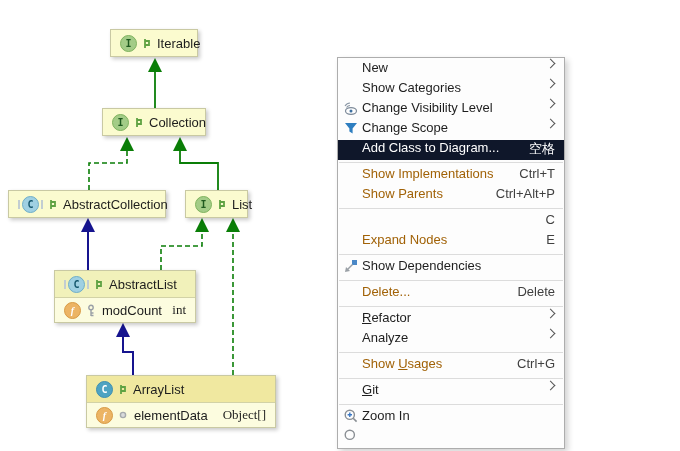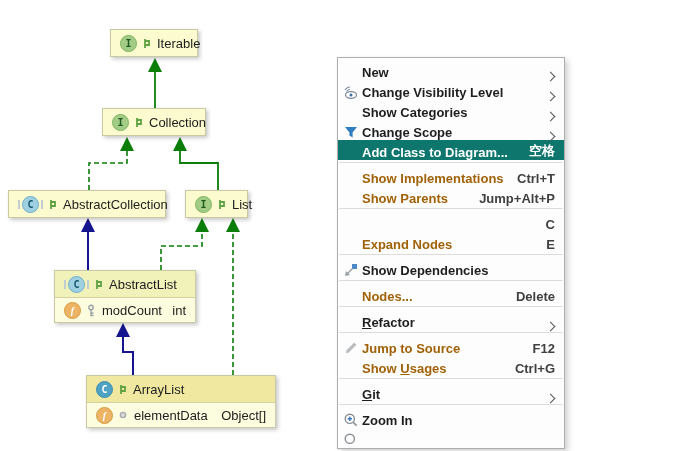--- a/index.html
+++ b/index.html
@@ -8,42 +8,42 @@
 
   
   #edges{position:absolute;left:0;top:0;z-index:1;}
   .node{position:absolute;z-index:2;background:#fbfbcf;border:1px solid #c9c9a3;
         box-shadow:2px 2px 4px rgba(0,0,0,0.22);font-size:13px;color:#1d1d1d;}
   .node-header{display:flex;align-items:center;gap:5px;padding:0 9px;height:26px;}
   .node.two .node-header{background:#f1f1ba;border-bottom:1px solid #d2d2a6;}
   .node.sel .node-header{background:#f0e8a0;}
   .node-field{display:flex;align-items:center;gap:5px;padding:0 9px;height:24px;background:#fcfcdf;}
   .fname{margin-left:1px;}
-  .ftype{margin-left:auto;}
+  .ftype{margin-left:auto;font-family:Liberation Serif, serif;}
   .icircle{width:15px;height:15px;border-radius:50%;display:inline-flex;align-items:center;
            justify-content:center;font:bold 10px "DejaVu Sans Mono",monospace;flex:0 0 auto;}
   .ic-interface{background:#a3cc87;border:1px solid #7fb35e;color:#1f5a1f;}
   .ic-class{background:#4ea3c2;border:1px solid #3e8fb0;color:#fff;}
   .ic-abstract{background:#9fd0e2;border:1px solid #6faec8;color:#16586e;}
   .abswrap{display:inline-flex;align-items:center;gap:2px;flex:0 0 auto;}
   .absbar{width:2px;height:9px;background:#c2cdd2;}
   .ic-field{background:#ecb464;border:1px solid #d89a44;color:#fff;
             font:italic bold 10px "Liberation Serif",serif;}
   .minor-icon{display:inline-flex;flex:0 0 auto;}
 
   
   #menu{position:absolute;left:337px;top:57px;width:228px;z-index:5;background:#fdfdfd;
         border:1px solid #adadad;box-shadow:3px 3px 6px rgba(0,0,0,0.18);
         padding-top:2px;box-sizing:border-box;font-size:13px;color:#1e1e1e;}
-  .mi{display:flex;align-items:flex-end;height:20px;padding:0 9px 0 4px;white-space:nowrap;font-weight:bold;}
+  .mi{display:flex;align-items:flex-start;height:20px;padding:0 9px 0 4px;white-space:nowrap;}
   .mi-icon{width:18px;display:inline-flex;justify-content:center;flex:0 0 auto;}
   .mi-label{margin-left:2px;}
   .mi-right{margin-left:auto;display:inline-flex;align-items:center;color:#404040;}
   .mi.disabled .mi-label{color:#a16207;}
-  .mi.hl{background:#0f766e;color:#fff;}
+  .mi.hl{background:#0f172a;color:#fff;}
   .mi.hl .mi-right{color:#fff;}
   .chev{width:6px;height:6px;border-top:1.4px solid #555;border-right:1.4px solid #555;
         transform:rotate(45deg);margin-right:1px;}
   .mn{text-decoration:underline;}
   .sep{border-top:1px solid #dcdcdc;margin:2px 1px 3px 1px;}
 </style>
 </head>
 <body>
 
 <div id="stage">
@@ -177,43 +177,43 @@
 
     <div class="mi">
       <span class="mi-icon"></span>
       <span class="mi-label">New</span>
       <span class="mi-right">
           <span class="chev"></span>
         </span>
     </div>
 
     <div class="mi">
+      <span class="mi-icon"></span>
+      <span class="mi-label">Show Categories</span>
+      <span class="mi-right">
+          <span class="chev"></span>
+        </span>
+    </div>
+
+    <div class="mi">
       <span class="mi-icon">
         <svg width="16" height="16">
             <path d="M2 6 q2-3 5-3" stroke="#8a97a5" stroke-width="1.1" fill="none"></path>
             <path d="M3.5 7.5 q1.5-2 3.5-2" stroke="#8a97a5" stroke-width="1.1" fill="none"></path>
             <ellipse cx="8" cy="11" rx="5.5" ry="3.4" stroke="#7d8a99" stroke-width="1.2" fill="none"></ellipse>
             <circle cx="8" cy="11" r="1.5" fill="#3b6fa0"></circle>
           </svg>
       </span>
       <span class="mi-label">Change Visibility Level</span>
       <span class="mi-right">
           <span class="chev"></span>
         </span>
     </div>
 
     <div class="mi">
-      <span class="mi-icon"></span>
-      <span class="mi-label">Show Categories</span>
-      <span class="mi-right">
-          <span class="chev"></span>
-        </span>
-    </div>
-
-    <div class="mi">
       <span class="mi-icon">
         <svg width="16" height="16">
             <path d="M2 3 H14 L9.6 8.6 V13.5 L6.4 11.6 V8.6 Z" fill="#2e7ec0"></path>
           </svg>
       </span>
       <span class="mi-label">Change Scope</span>
       <span class="mi-right">
           <span class="chev"></span>
         </span>
     </div>
@@ -233,21 +233,21 @@
       <span class="mi-label">Show Implementations</span>
       <span class="mi-right">
           <span>Ctrl+T</span>
         </span>
     </div>
 
     <div class="mi disabled">
       <span class="mi-icon"></span>
       <span class="mi-label">Show Parents</span>
       <span class="mi-right">
-          <span>Jump+Alt+P</span>
+          <span>Ctrl+Alt+P</span>
         </span>
     </div>
 
     <div class="sep"></div>
 
     <div class="mi disabled">
       <span class="mi-icon"></span>
       <span class="mi-right">
           <span>C</span>
         </span>
@@ -272,51 +272,46 @@
           </svg>
       </span>
       <span class="mi-label">Show Dependencies</span>
       <span class="mi-right"></span>
     </div>
 
     <div class="sep"></div>
 
     <div class="mi disabled">
       <span class="mi-icon"></span>
-      <span class="mi-label">Nodes...</span>
+      <span class="mi-label">Delete...</span>
       <span class="mi-right">
           <span>Delete</span>
         </span>
     </div>
 
     <div class="sep"></div>
 
     <div class="mi">
       <span class="mi-icon"></span>
       <span class="mi-label"><span></span><span class="mn">R</span><span>efactor</span></span>
       <span class="mi-right">
           <span class="chev"></span>
         </span>
     </div>
 
-
-    <div class="sep"></div>
-
-    <div class="mi disabled">
-      <span class="mi-icon">
-        <svg width="16" height="16">
-            <path d="M3 13 L5.5 12.8 L13 5.3 L10.7 3 L3.2 10.5 Z" fill="#b9bdbf"></path>
-            <path d="M10.7 3 L13 5.3" stroke="#a9adaf" stroke-width="1"></path>
-          </svg>
-      </span>
-      <span class="mi-label">Jump to Source</span>
-      <span class="mi-right">
-          <span>F12</span>
-        </span>
-    </div>
+    <div class="mi">
+      <span class="mi-icon"></span>
+      <span class="mi-label">Analyze</span>
+      <span class="mi-right">
+          <span class="chev"></span>
+        </span>
+    </div>
+
+    <div class="sep"></div>
+
 
     <div class="mi disabled">
       <span class="mi-icon"></span>
       <span class="mi-label"><span>Show </span><span class="mn">U</span><span>sages</span></span>
       <span class="mi-right">
           <span>Ctrl+G</span>
         </span>
     </div>
 
     <div class="sep"></div>

